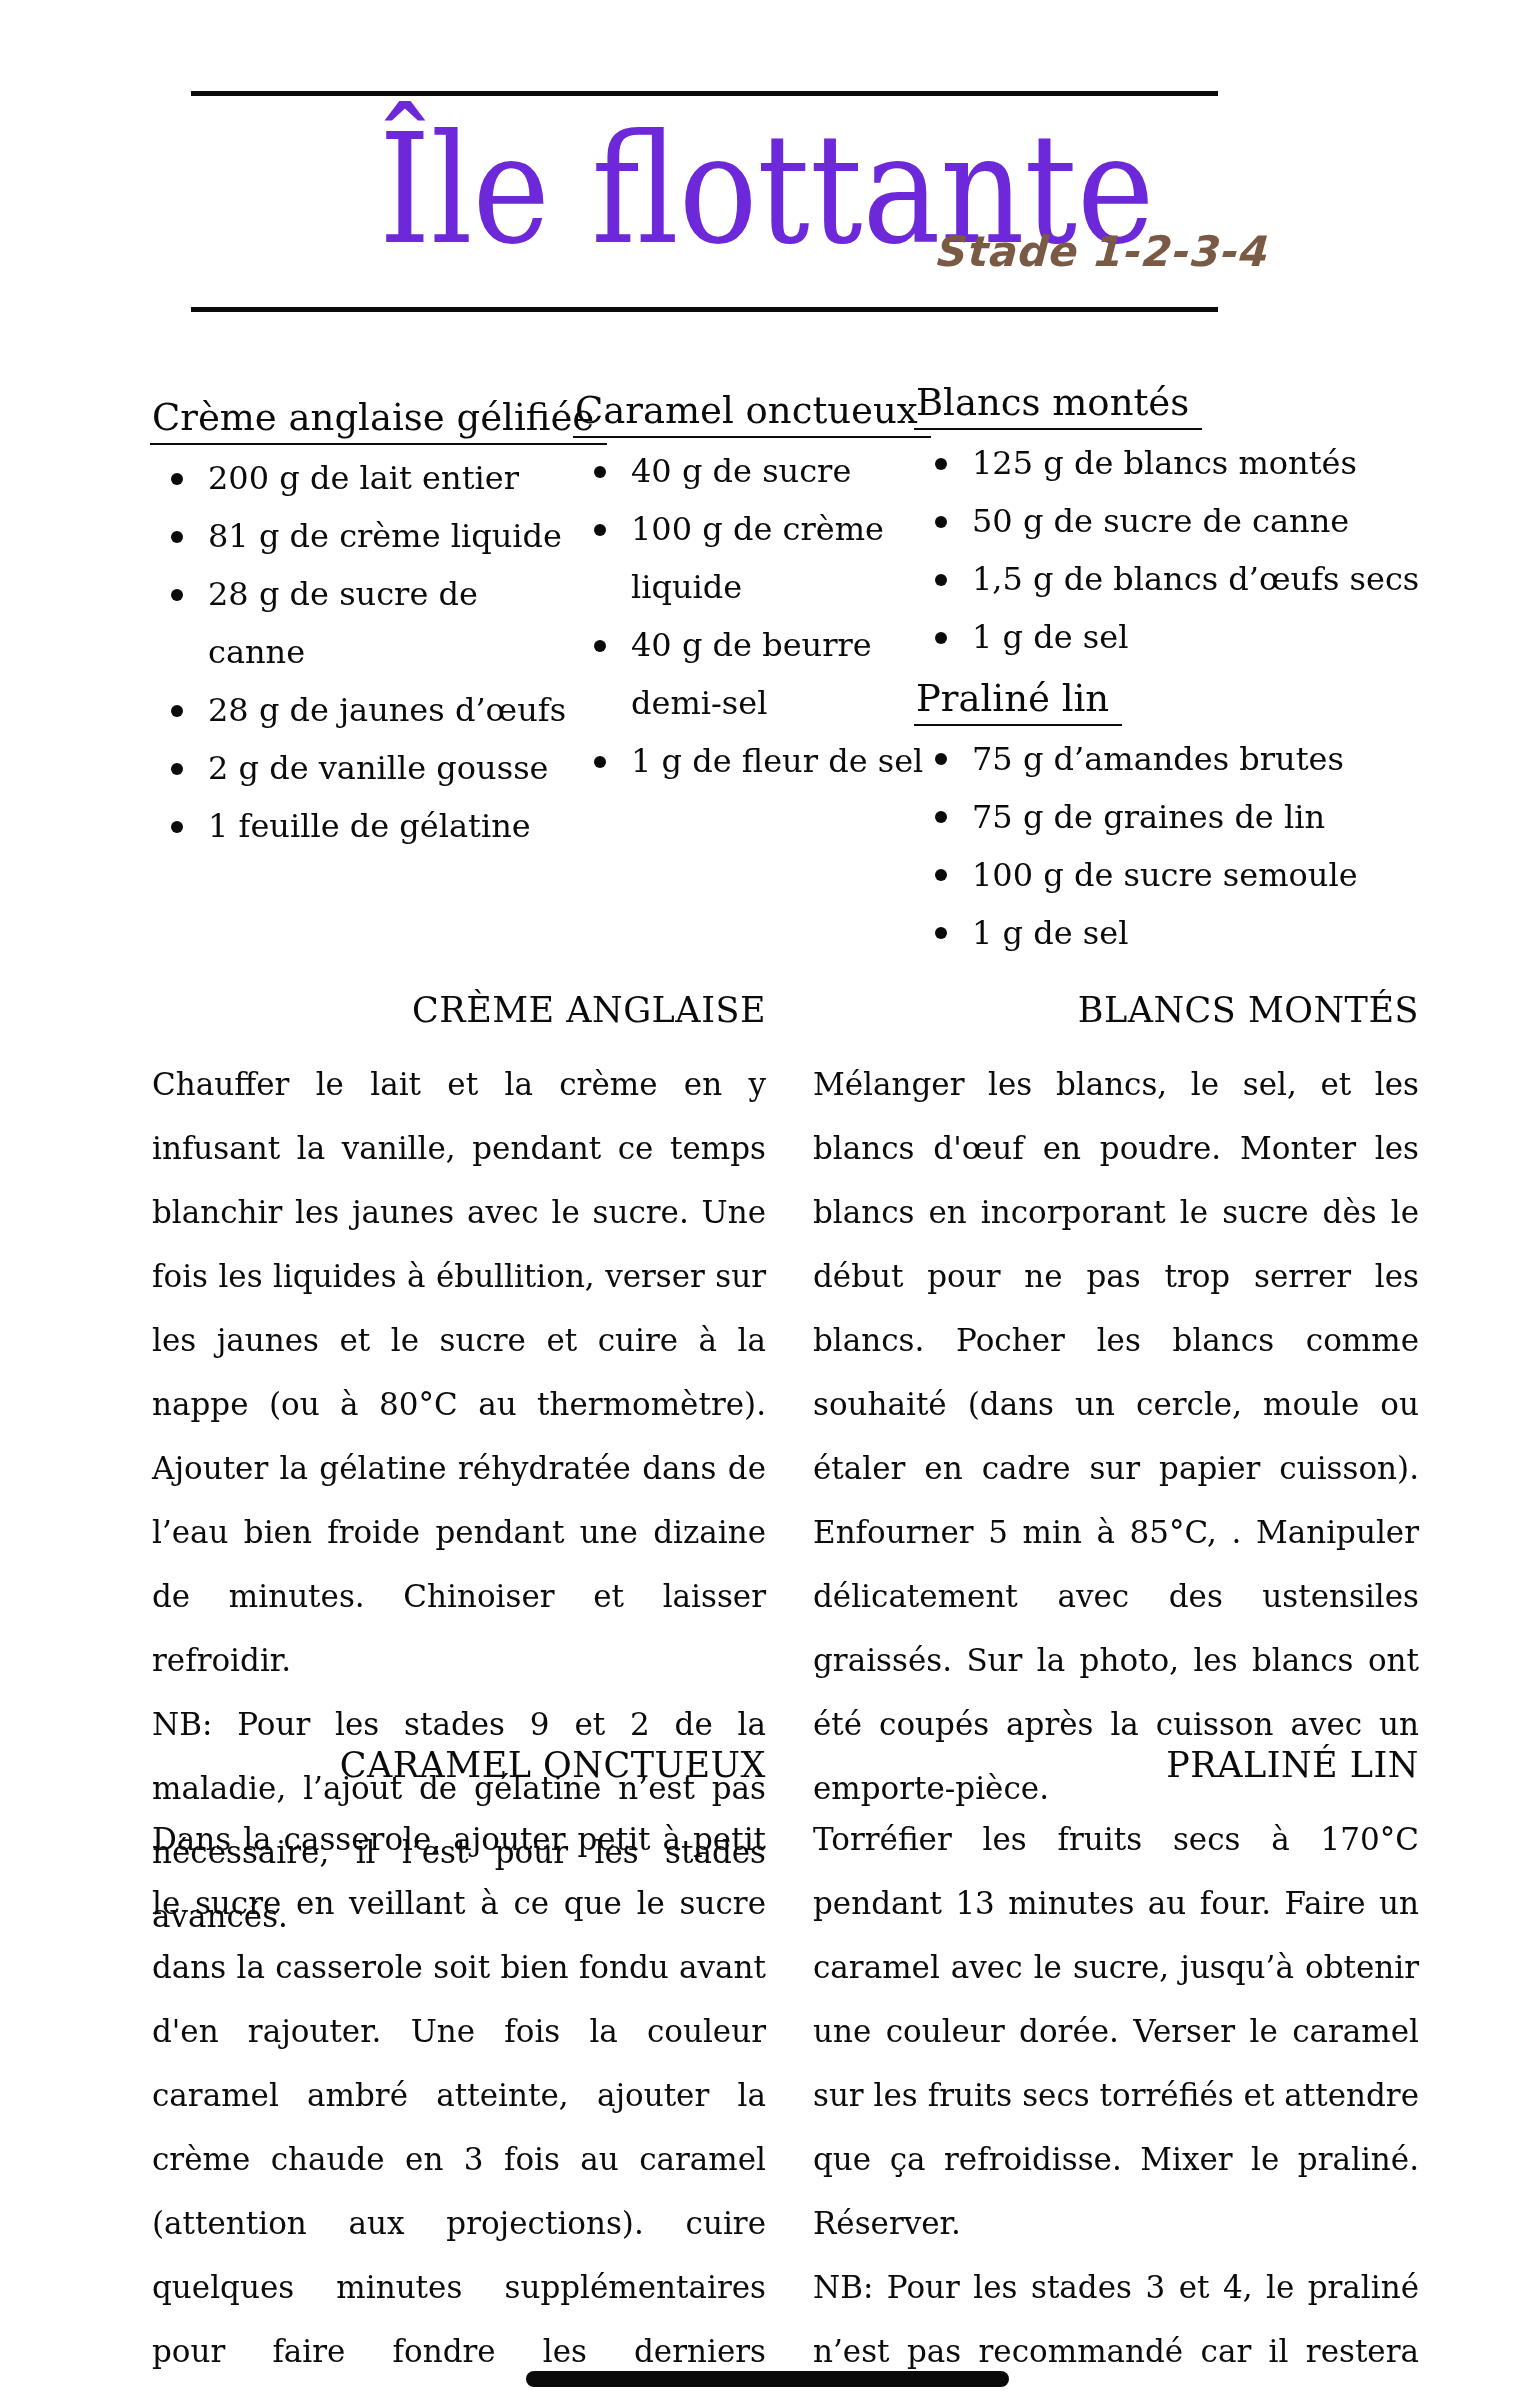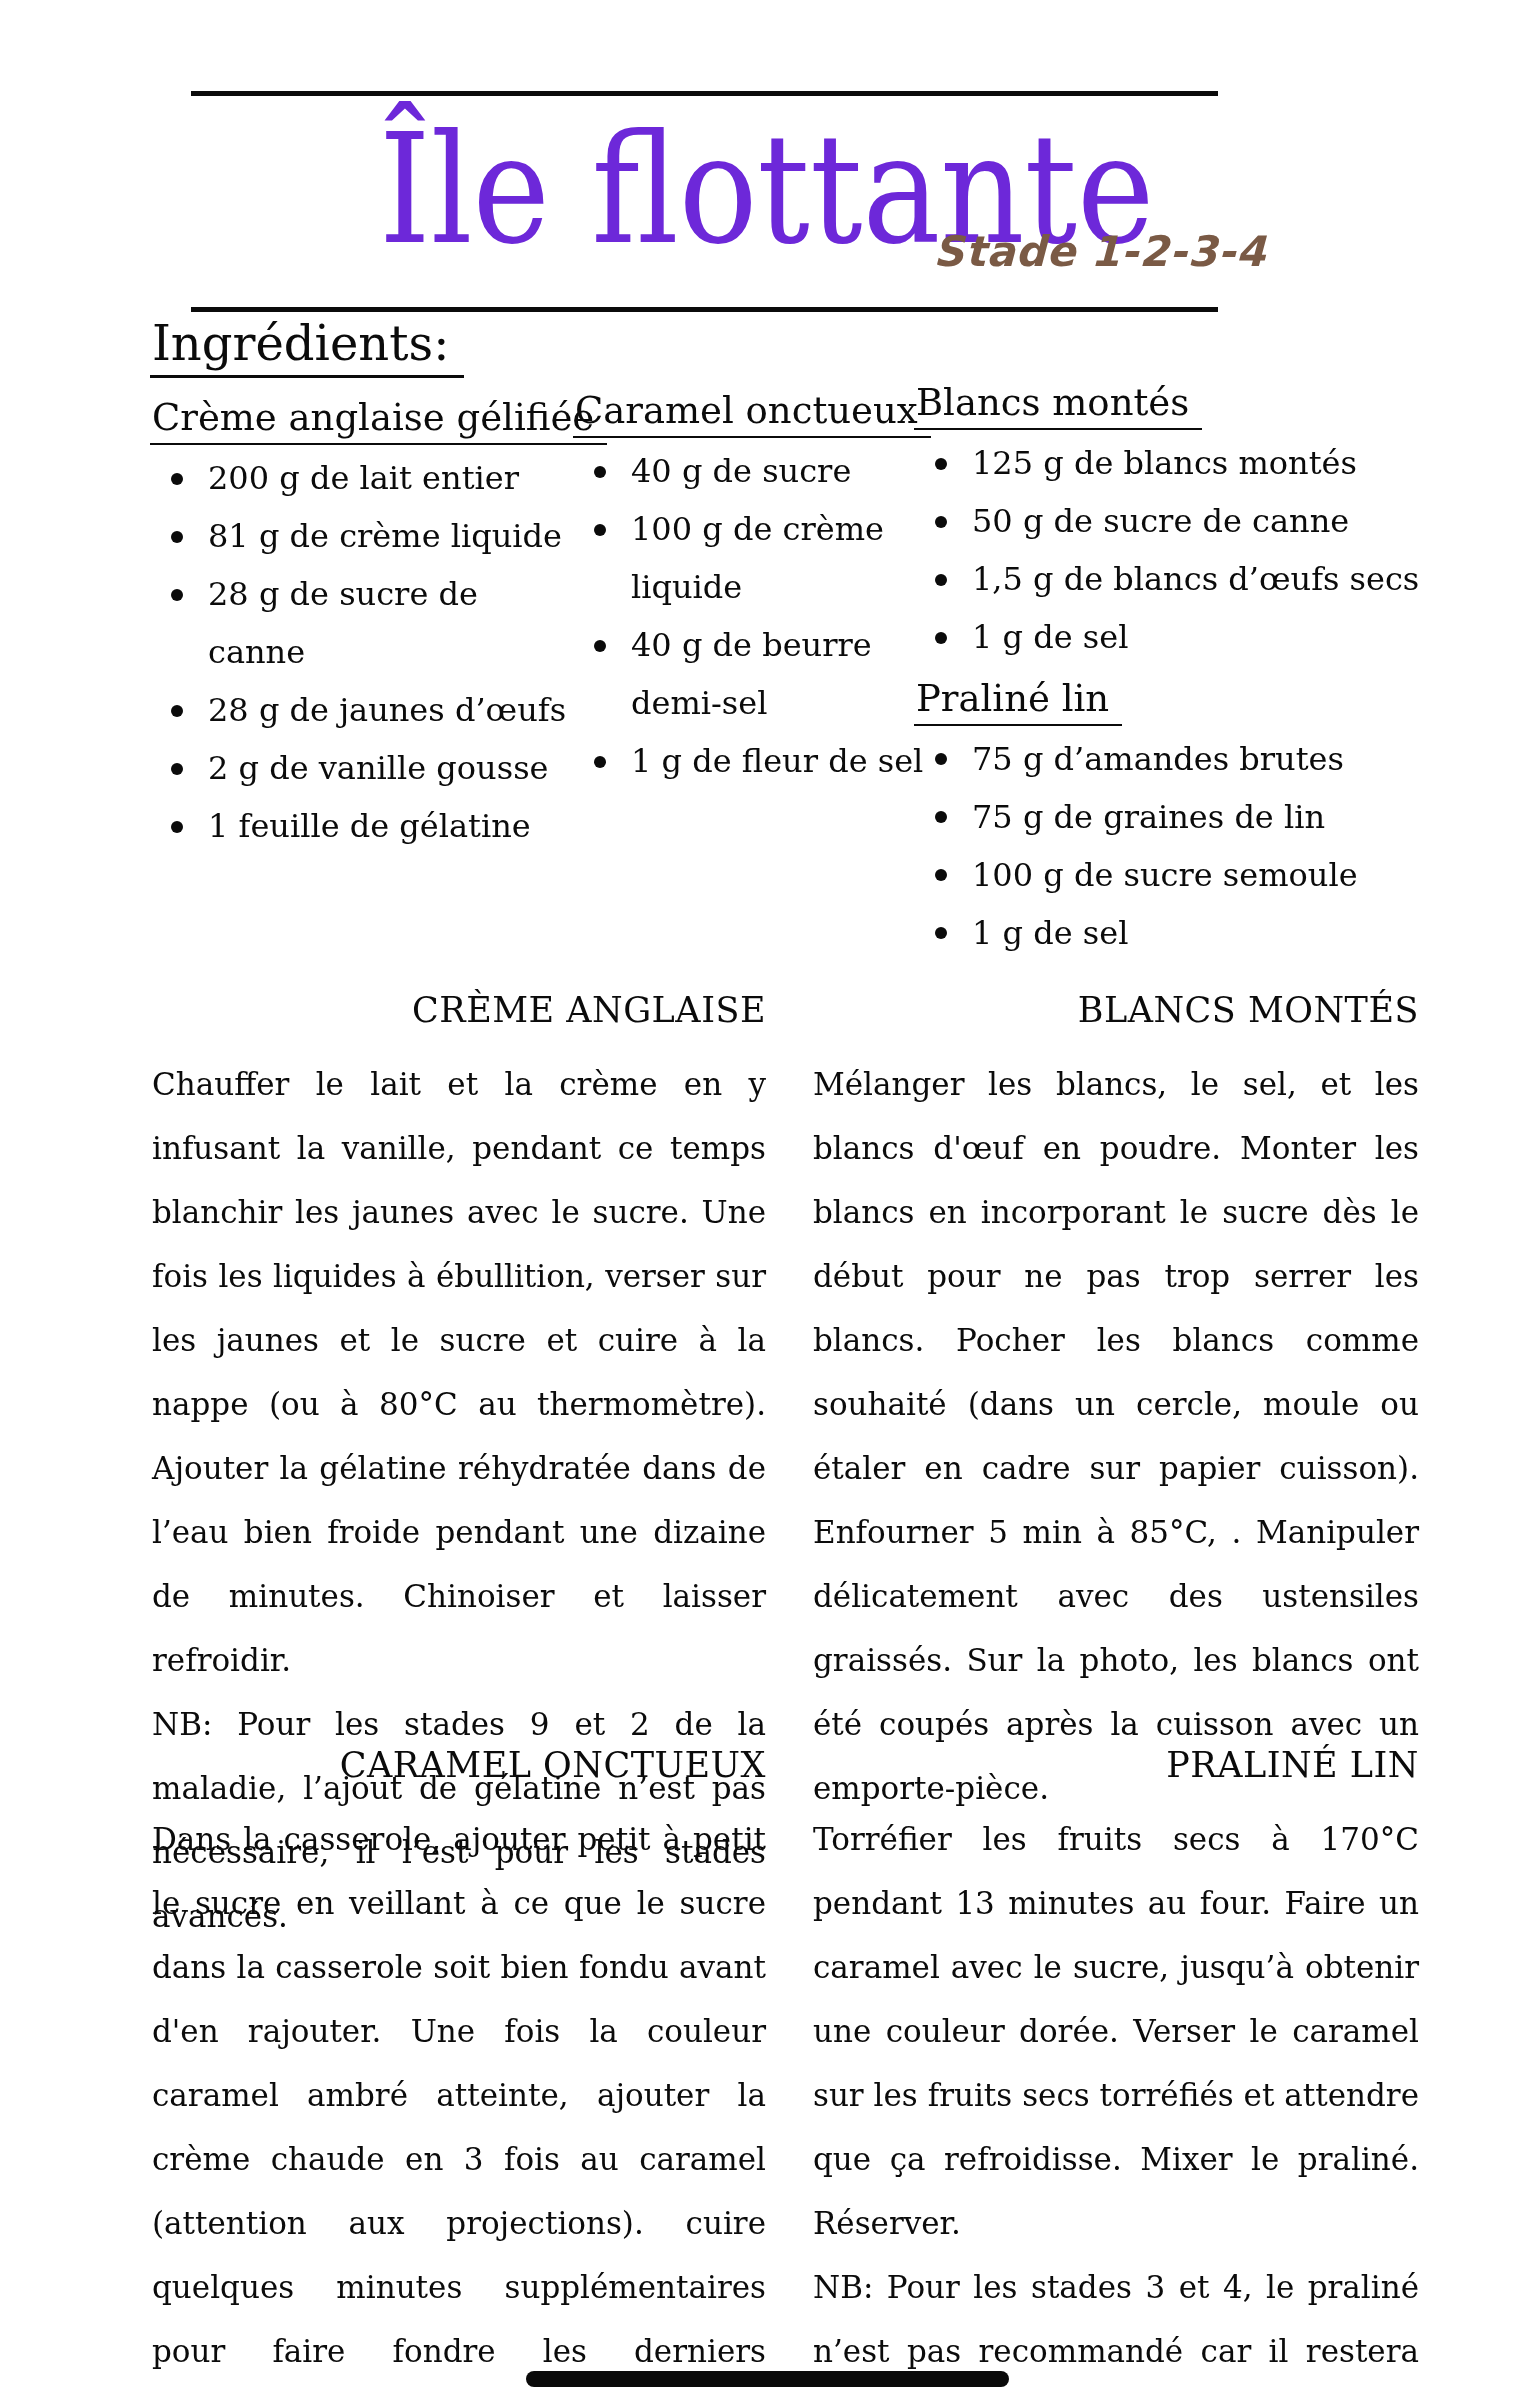--- a/index.html
+++ b/index.html
@@ -75,21 +75,20 @@
 
 <div class="page">
   <div class="rule rule-top"></div>
 
   <h1 class="title"><span class="title-inner">Île flottante</span></h1>
 
   <div class="subtitle">Stade 1-2-3-4</div>
 
   <div class="rule rule-bottom"></div>
 
-  <h2 class="ing-heading">Ingrédients:</h2>
 
   <div class="col col1">
       <div class="group"><div class="group-title">Crème anglaise gélifiée</div><ul>
           <li>200 g de lait entier</li>
           <li>81 g de crème liquide</li>
           <li>28 g de sucre de
 canne</li>
           <li>28 g de jaunes d’œufs</li>
           <li>2 g de vanille gousse</li>
           <li>1 feuille de gélatine</li>

